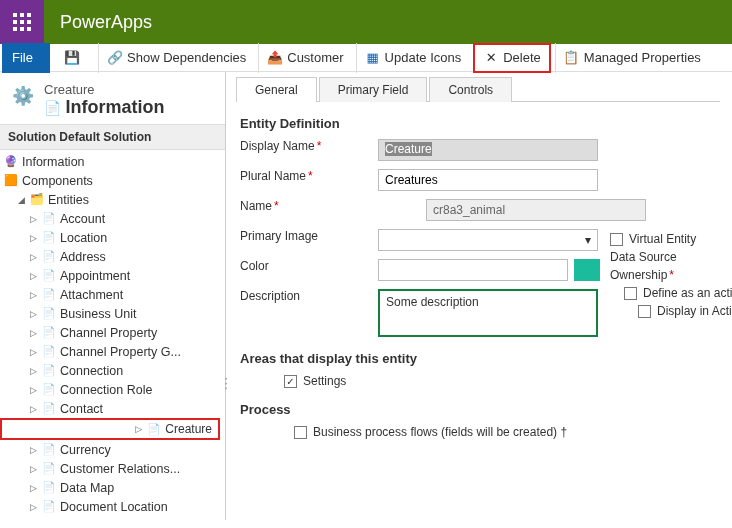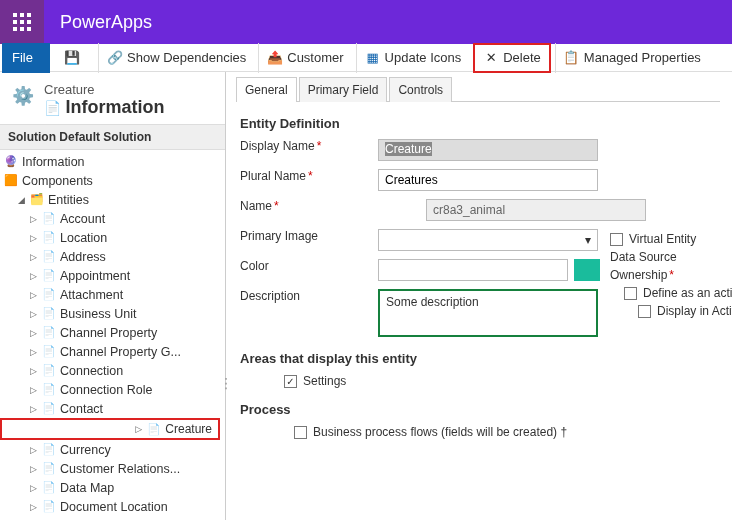--- a/index.html
+++ b/index.html
@@ -1,19 +1,19 @@
 <!DOCTYPE html>
 <html><head>
 <meta charset="utf-8">
 <style>
   * { box-sizing: border-box; margin: 0; padding: 0; font-family: "Segoe UI", Tahoma, sans-serif; }
   body { width: 732px; height: 528px; overflow: hidden; background: #fff; font-size: 13px; color: #333; position: relative; }
 
   
-  .hdr { height: 44px; background: #6d28d9; display: flex; align-items: center; }
+  .hdr { height: 44px; background: #4d7c0f; display: flex; align-items: center; }
   .waffle { width: 44px; height: 44px; background: #722f91; display:flex; align-items:center; justify-content:center; }
   .appname { color:#fff; font-size:18px; margin-left:16px; font-weight:400; }
 
   
   .cmdrow { height: 28px; display:flex; align-items:center; border-bottom:1px solid #ddd; }
   .filebtn { height:30px; width:48px; background:#1063ad; color:#fff; font-size:13px; display:flex; align-items:center; padding-left:10px; margin:2px; }
   .cmd { display:flex; align-items:center; height:30px; padding:0 8px; margin:0 2px; border-left:1px solid #ddd; cursor:pointer; }
   .cmd .ic { width:16px; height:16px; display:flex; align-items:center; justify-content:center; margin-right:4px; font-size:13px;}
   .cmd.save { border-left:none; padding:0 10px;}
   .cmd.highlight { border:2px solid #d22; padding:0 8px;}
@@ -36,21 +36,21 @@
   .treerow.indent1 { padding-left:18px;}
   .treerow.indent2 { padding-left:30px;}
   .treerow.sel { border:2px solid #d22; padding-left:28px;}
   .chev { width:10px; display:inline-block; color:#666; font-size:9px; margin-right:2px;}
 
   .vdots { position:absolute; left:219px; top:375px; font-size:14px; color:#999; cursor:pointer;}
 
   
   .detail { flex:1; padding:4px 0 0 10px; overflow:hidden;}
   .tabs { display:flex; border-bottom:1px solid #ccc; margin-right:12px;}
-  .tab { padding:5px 8px; border:1px solid #ccc; border-bottom:none; background:#f4f4f4; margin-right:2px; font-size:12px; cursor:pointer; position:relative; top:1px;}
+  .tab { padding:5px 18px; border:1px solid #ccc; border-bottom:none; background:#f4f4f4; margin-right:2px; font-size:12px; cursor:pointer; position:relative; top:1px;}
   .tab.active { background:#fff; }
 
   .sec { font-weight:600; font-size:13px; margin:14px 0 8px 4px;}
   .formrow { display:flex; margin:4px 0 8px 4px;}
   .formrow .lbl { width:138px; font-size:12px;}
   .req::after { content:"*"; color:#c00; margin-left:2px;}
   .txt { width:220px; height:22px; border:1px solid #bbb; padding:2px 6px; font-size:12px;}
   .txt.ro { background:#eee; color:#666;margin-left:48px;}
   .txt.sel-hl { background:#ddd; }
   .txt.sel-hl span { background:#888; color:#fff;}

